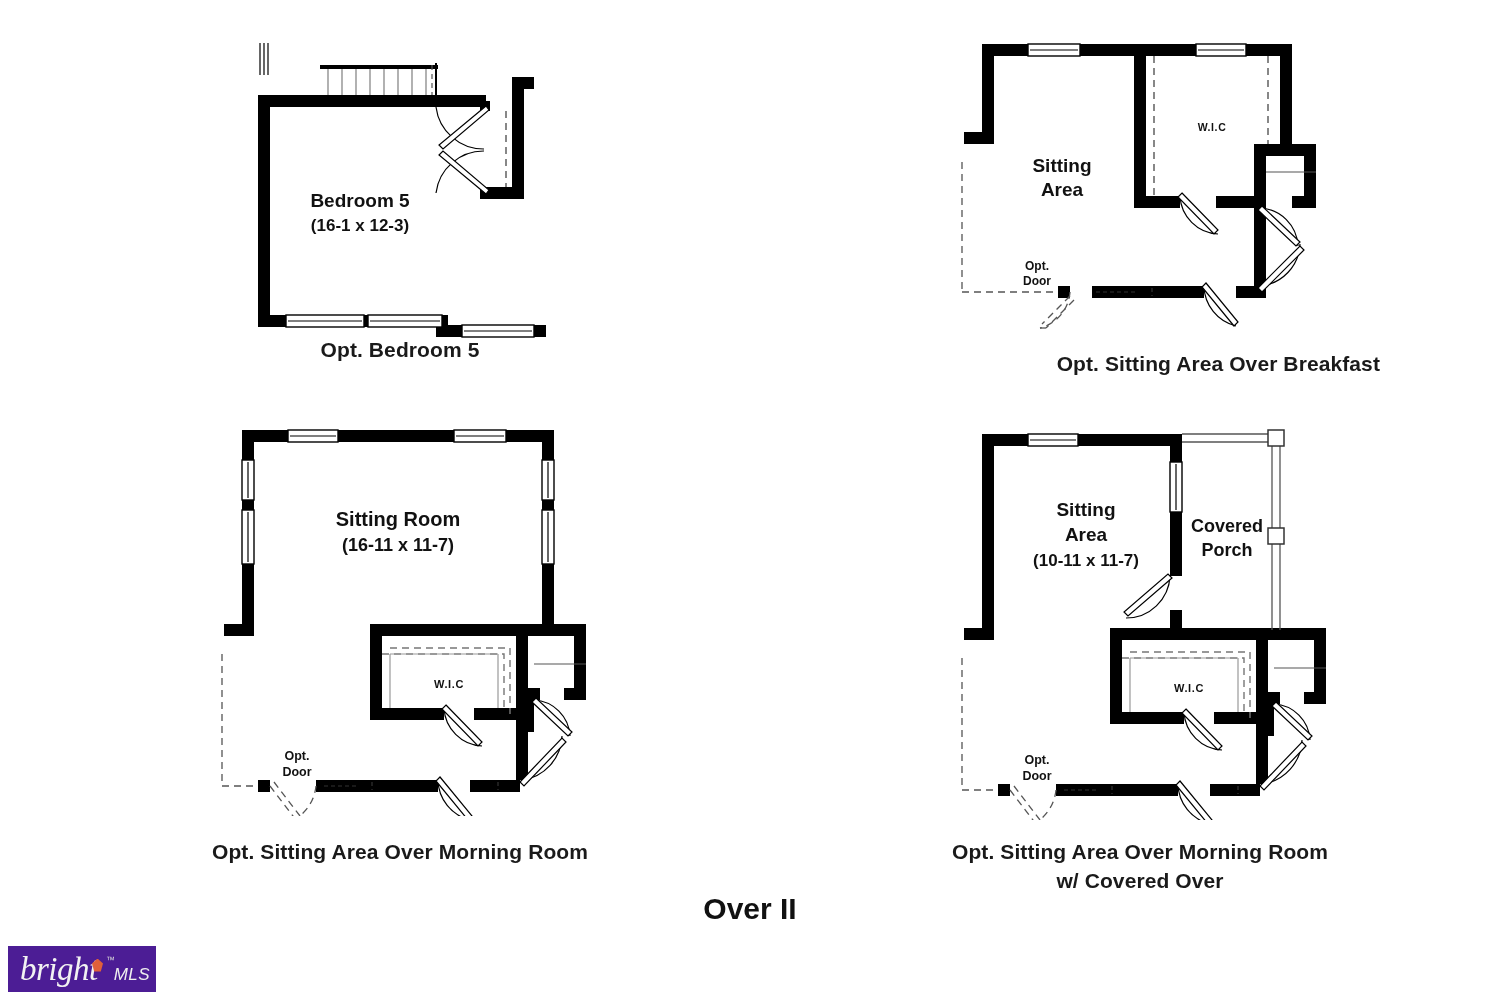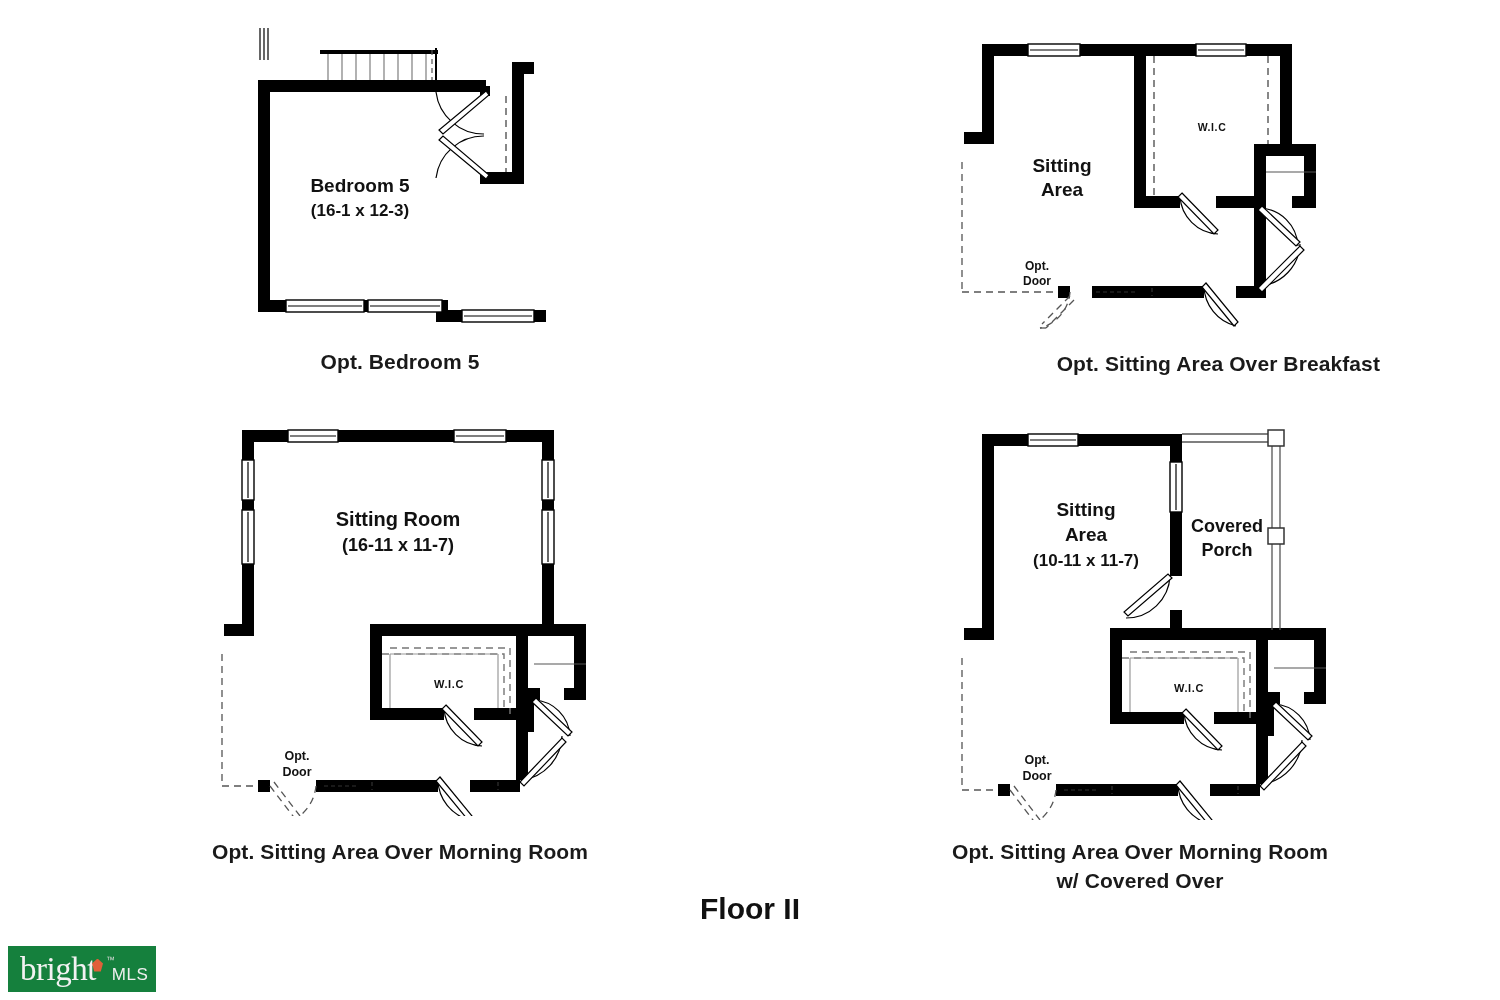--- a/index.html
+++ b/index.html
@@ -48,24 +48,25 @@
     line-height: 1.28;
   }
 
   
   .watermark {
     position: absolute;
     left: 8px;
     top: 946px;
     width: 148px;
     height: 46px;
-    background: #15803d;
+    background: #4c1d95;
     display: flex;
     align-items: center;
     overflow: hidden;
+    font-style: italic;
   }
   .wm-inner {
     position: relative;
     display: flex;
     align-items: baseline;
     padding-left: 12px;
   }
   .wm-bright {
     font-family: "Liberation Serif", serif;
     color: #f2f2f2;
@@ -97,21 +98,21 @@
     font-size: 17px;
     letter-spacing: 0.5px;
     margin-left: 16px;
   }
 </style>
 </head>
 <body>
 
 <div class="page">
 
-  <div class="plan" style="left:240px; top:20px;">
+  <div class="plan" style="left:240px; top:35px;">
     <svg width="320" height="320" viewBox="0 0 320 320" xmlns="http://www.w3.org/2000/svg">
       <g fill="#000">
 
         <rect x="18" y="60" width="12" height="232"></rect>
 
         <rect x="18" y="60" width="178" height="12"></rect>
 
         <rect x="196" y="60" width="50" height="12"></rect>
 
         <rect x="272" y="42" width="12" height="32"></rect>
@@ -172,21 +173,21 @@
         <g>
           <rect x="222" y="290" width="72" height="12" fill="#fff" stroke="#000" stroke-width="1.4"></rect>
           <line x1="224" y1="296" x2="292" y2="296" stroke="#000" stroke-width="1.2"></line>
         </g>
       </g>
 
       <text x="120" y="172" text-anchor="middle" font-family="Liberation Sans, sans-serif" font-size="19" font-weight="bold" fill="#111">Bedroom 5</text>
       <text x="120" y="196" text-anchor="middle" font-family="Liberation Sans, sans-serif" font-size="17" font-weight="bold" fill="#111">(16-1 x 12-3)</text>
     </svg>
   </div>
-  <div class="caption" style="left:200px; top:348px; width:400px;">Opt. Bedroom 5</div>
+  <div class="caption" style="left:200px; top:336px; width:400px;">Opt. Bedroom 5</div>
 
   <div class="plan" style="left:940px; top:20px;">
     <svg width="400" height="330" viewBox="0 0 400 330" xmlns="http://www.w3.org/2000/svg">
       <g fill="#000">
 
         <rect x="42" y="24" width="310" height="12"></rect>
 
         <rect x="42" y="24" width="12" height="100"></rect>
         <rect x="24" y="112" width="30" height="12"></rect>
 
@@ -491,21 +492,21 @@
       <text x="287" y="136" text-anchor="middle" font-family="Liberation Sans, sans-serif" font-size="18" font-weight="bold" fill="#111">Porch</text>
 
       <text x="249" y="272" text-anchor="middle" font-family="Liberation Sans, sans-serif" font-size="11" font-weight="bold" fill="#111" letter-spacing="0.6">W.I.C</text>
       <text x="97" y="344" text-anchor="middle" font-family="Liberation Sans, sans-serif" font-size="12.5" font-weight="bold" fill="#111">Opt.</text>
       <text x="97" y="360" text-anchor="middle" font-family="Liberation Sans, sans-serif" font-size="12.5" font-weight="bold" fill="#111">Door</text>
     </svg>
   </div>
   <div class="caption" style="left:900px; top:838px; width:480px;">Opt. Sitting Area Over Morning Room</div>
   <div class="caption" style="left:900px; top:867px; width:480px;">w/ Covered Over</div>
 
-  <div class="doc-title" style="top:890px;">Floor II</div>
+  <div class="doc-title" style="top:890px;">Over II</div>
 
   <div class="watermark">
     <div class="wm-inner">
       <span class="wm-bright">bright</span>
       <span class="wm-dot"></span>
       <span class="wm-tm">™</span>
       <span class="wm-mls">MLS</span>
     </div>
   </div>
 

